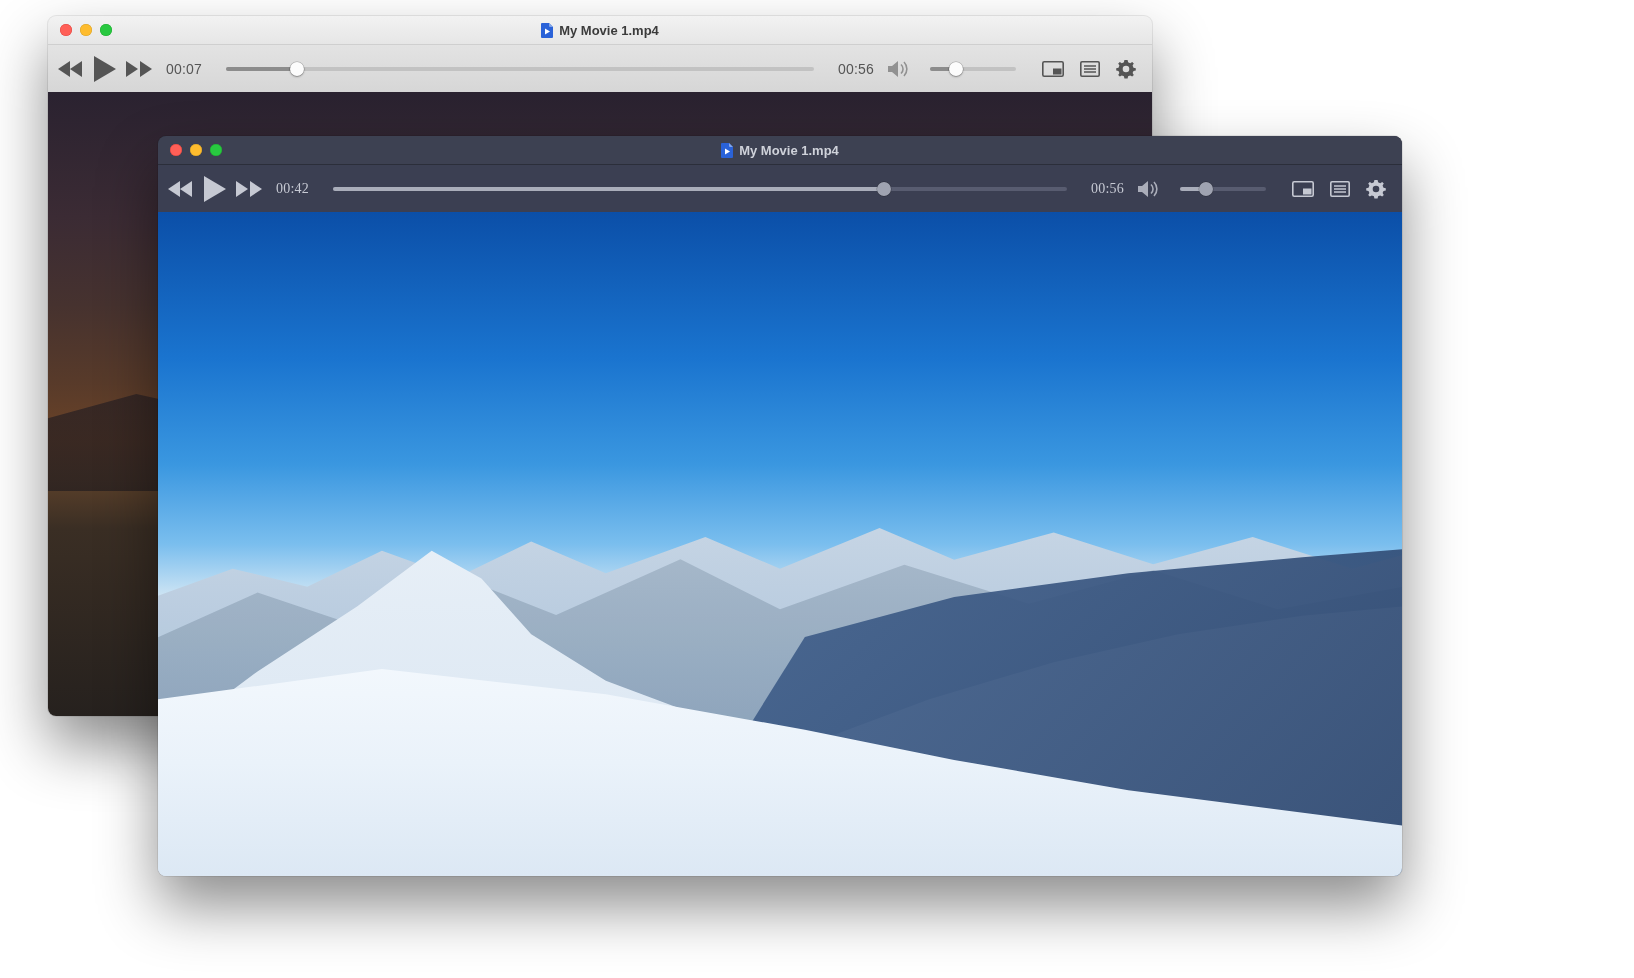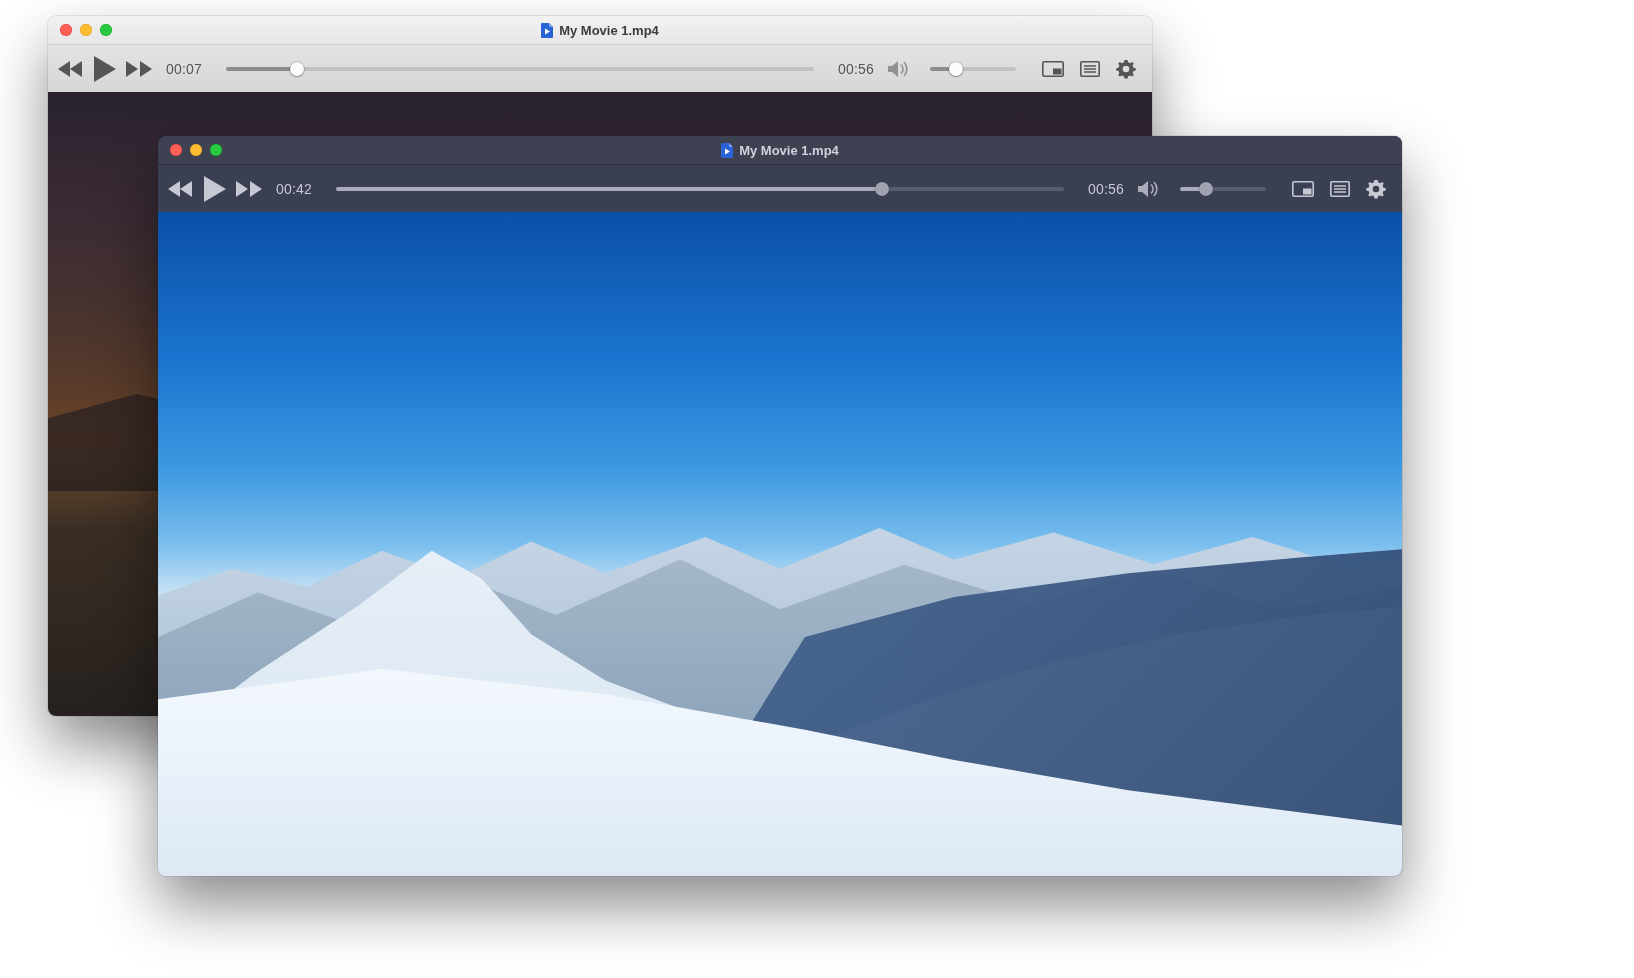--- a/index.html
+++ b/index.html
@@ -95,21 +95,21 @@
   .ctrl-group { display:flex; align-items:center; gap:10px; }
   .icon-btn { display:flex; align-items:center; justify-content:center; cursor:pointer; }
   .icon-btn svg { display:block; }
 
   .time {
     font-variant-numeric: tabular-nums;
     font-size: 14px;
     letter-spacing:.2px;
   }
   .time-light { color:#555; }
-  .time-dark  { color:#c6c9d3; }
+  .time-dark  { color:#c6c9d3;font-family:Liberation Serif, serif; }
 
   .slider {
     position:relative;
     height: 16px;
     display:flex;
     align-items:center;
   }
   .slider .track, .slider .fill {
     position:absolute; left:0; right:0; top:50%; transform:translateY(-50%);
     height:4px; border-radius:2px;

